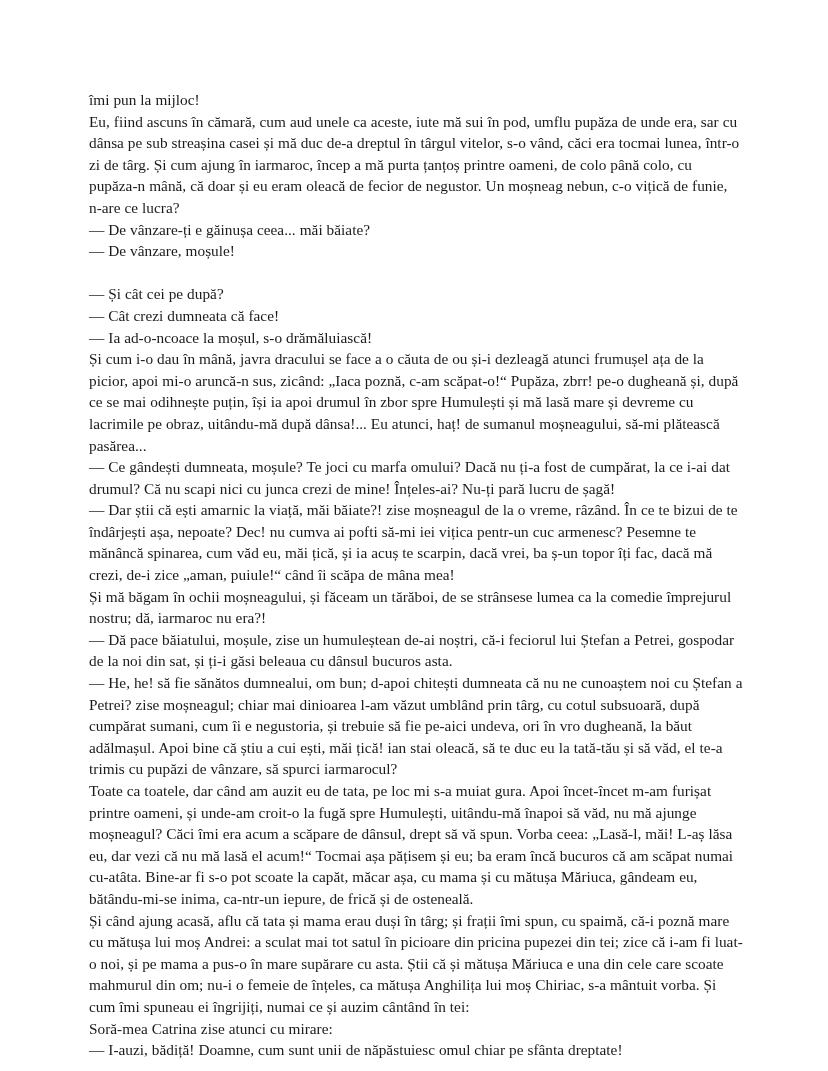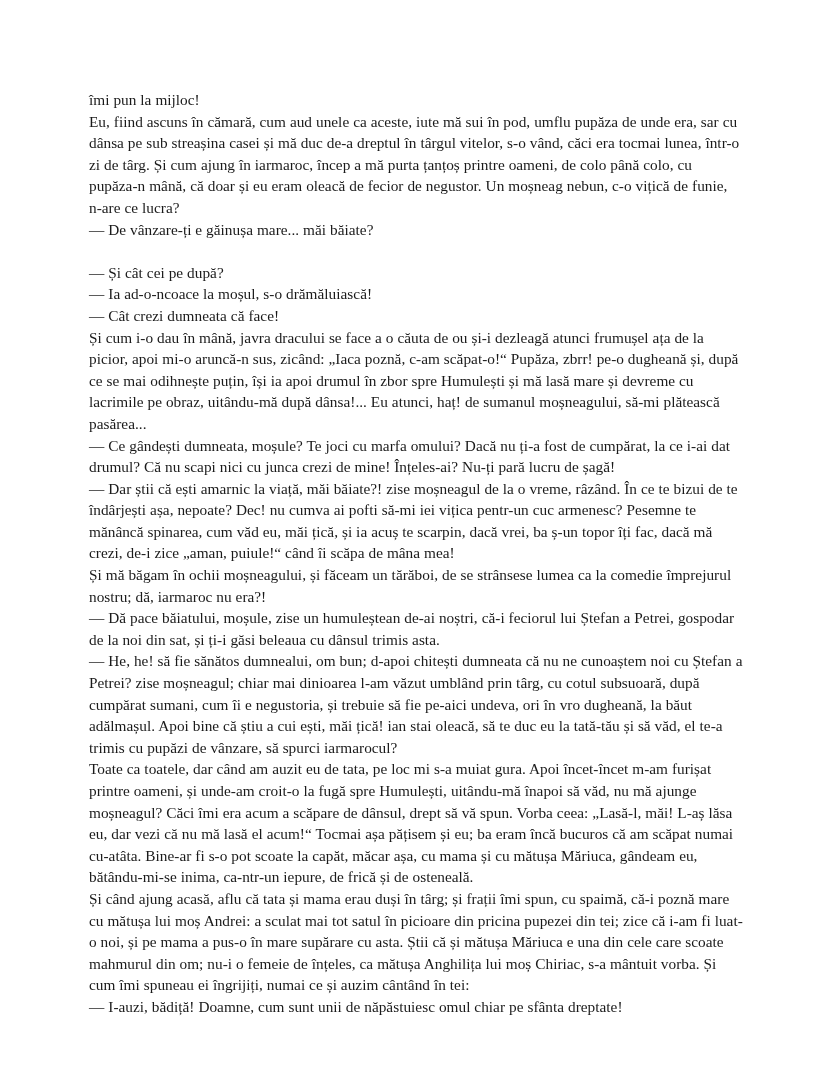--- a/index.html
+++ b/index.html
@@ -46,28 +46,30 @@
     height: 21.6px;
   }
 </style>
 </head>
 <body>
 
 <div class="page">
   <div class="text-block" id="body-text-block">
       <p class="para">îmi pun la mijloc!</p>
       <p class="para">Eu, fiind ascuns în cămară, cum aud unele ca aceste, iute mă sui în pod, umflu pupăza de unde era, sar cu dânsa pe sub streașina casei și mă duc de-a dreptul în târgul vitelor, s-o vând, căci era tocmai lunea, într-o zi de târg. Și cum ajung în iarmaroc, încep a mă purta țanțoș printre oameni, de colo până colo, cu pupăza-n mână, că doar și eu eram oleacă de fecior de negustor. Un moșneag nebun, c-o vițică de funie, n-are ce lucra?</p>
-      <p class="para">— De vânzare-ți e găinușa mare... măi băiate?</p>
+      <p class="para">— De vânzare-ți e găinușa ceea... măi băiate?</p>
+      <p class="para">— De vânzare, moșule!</p>
       <div class="spacer-line"></div>
       <p class="para">— Și cât cei pe după?</p>
+      <p class="para">— Cât crezi dumneata că face!</p>
       <p class="para">— Ia ad-o-ncoace la moșul, s-o drămăluiască!</p>
-      <p class="para">— Cât crezi dumneata că face!</p>
       <p class="para">Și cum i-o dau în mână, javra dracului se face a o căuta de ou și-i dezleagă atunci frumușel ața de la picior, apoi mi-o aruncă-n sus, zicând: „Iaca poznă, c-am scăpat-o!“ Pupăza, zbrr! pe-o dugheană și, după ce se mai odihnește puțin, își ia apoi drumul în zbor spre Humulești și mă lasă mare și devreme cu lacrimile pe obraz, uitându-mă după dânsa!... Eu atunci, haț! de sumanul moșneagului, să-mi plătească pasărea...</p>
       <p class="para">— Ce gândești dumneata, moșule? Te joci cu marfa omului? Dacă nu ți-a fost de cumpărat, la ce i-ai dat drumul? Că nu scapi nici cu junca crezi de mine! Înțeles-ai? Nu-ți pară lucru de șagă!</p>
       <p class="para">— Dar știi că ești amarnic la viață, măi băiate?! zise moșneagul de la o vreme, râzând. În ce te bizui de te îndârjești așa, nepoate? Dec! nu cumva ai pofti să-mi iei vițica pentr-un cuc armenesc? Pesemne te mănâncă spinarea, cum văd eu, măi țică, și ia acuș te scarpin, dacă vrei, ba ș-un topor îți fac, dacă mă crezi, de-i zice „aman, puiule!“ când îi scăpa de mâna mea!</p>
       <p class="para">Și mă băgam în ochii moșneagului, și făceam un tărăboi, de se strânsese lumea ca la comedie împrejurul nostru; dă, iarmaroc nu era?!</p>
-      <p class="para">— Dă pace băiatului, moșule, zise un humuleștean de-ai noștri, că-i feciorul lui Ștefan a Petrei, gospodar de la noi din sat, și ți-i găsi beleaua cu dânsul trimis asta.</p>
+      <p class="para">— Dă pace băiatului, moșule, zise un humuleștean de-ai noștri, că-i feciorul lui Ștefan a Petrei, gospodar de la noi din sat, și ți-i găsi beleaua cu dânsul bucuros asta.</p>
       <p class="para">— He, he! să fie sănătos dumnealui, om bun; d-apoi chitești dumneata că nu ne cunoaștem noi cu Ștefan a Petrei? zise moșneagul; chiar mai dinioarea l-am văzut umblând prin târg, cu cotul subsuoară, după cumpărat sumani, cum îi e negustoria, și trebuie să fie pe-aici undeva, ori în vro dugheană, la băut adălmașul. Apoi bine că știu a cui ești, măi țică! ian stai oleacă, să te duc eu la tată-tău și să văd, el te-a trimis cu pupăzi de vânzare, să spurci iarmarocul?</p>
       <p class="para">Toate ca toatele, dar când am auzit eu de tata, pe loc mi s-a muiat gura. Apoi încet-încet m-am furișat printre oameni, și unde-am croit-o la fugă spre Humulești, uitându-mă înapoi să văd, nu mă ajunge moșneagul? Căci îmi era acum a scăpare de dânsul, drept să vă spun. Vorba ceea: „Lasă-l, măi! L-aș lăsa eu, dar vezi că nu mă lasă el acum!“ Tocmai așa pățisem și eu; ba eram încă bucuros că am scăpat numai cu-atâta. Bine-ar fi s-o pot scoate la capăt, măcar așa, cu mama și cu mătușa Măriuca, gândeam eu, bătându-mi-se inima, ca-ntr-un iepure, de frică și de osteneală.</p>
       <p class="para">Și când ajung acasă, aflu că tata și mama erau duși în târg; și frații îmi spun, cu spaimă, că-i poznă mare cu mătușa lui moș Andrei: a sculat mai tot satul în picioare din pricina pupezei din tei; zice că i-am fi luat-o noi, și pe mama a pus-o în mare supărare cu asta. Știi că și mătușa Măriuca e una din cele care scoate mahmurul din om; nu-i o femeie de înțeles, ca mătușa Anghilița lui moș Chiriac, s-a mântuit vorba. Și cum îmi spuneau ei îngrijiți, numai ce și auzim cântând în tei:</p>
+      <p class="para">Soră-mea Catrina zise atunci cu mirare:</p>
       <p class="para">— I-auzi, bădiță! Doamne, cum sunt unii de năpăstuiesc omul chiar pe sfânta dreptate!</p>
     </div>
 </div>
 
 </body></html>

